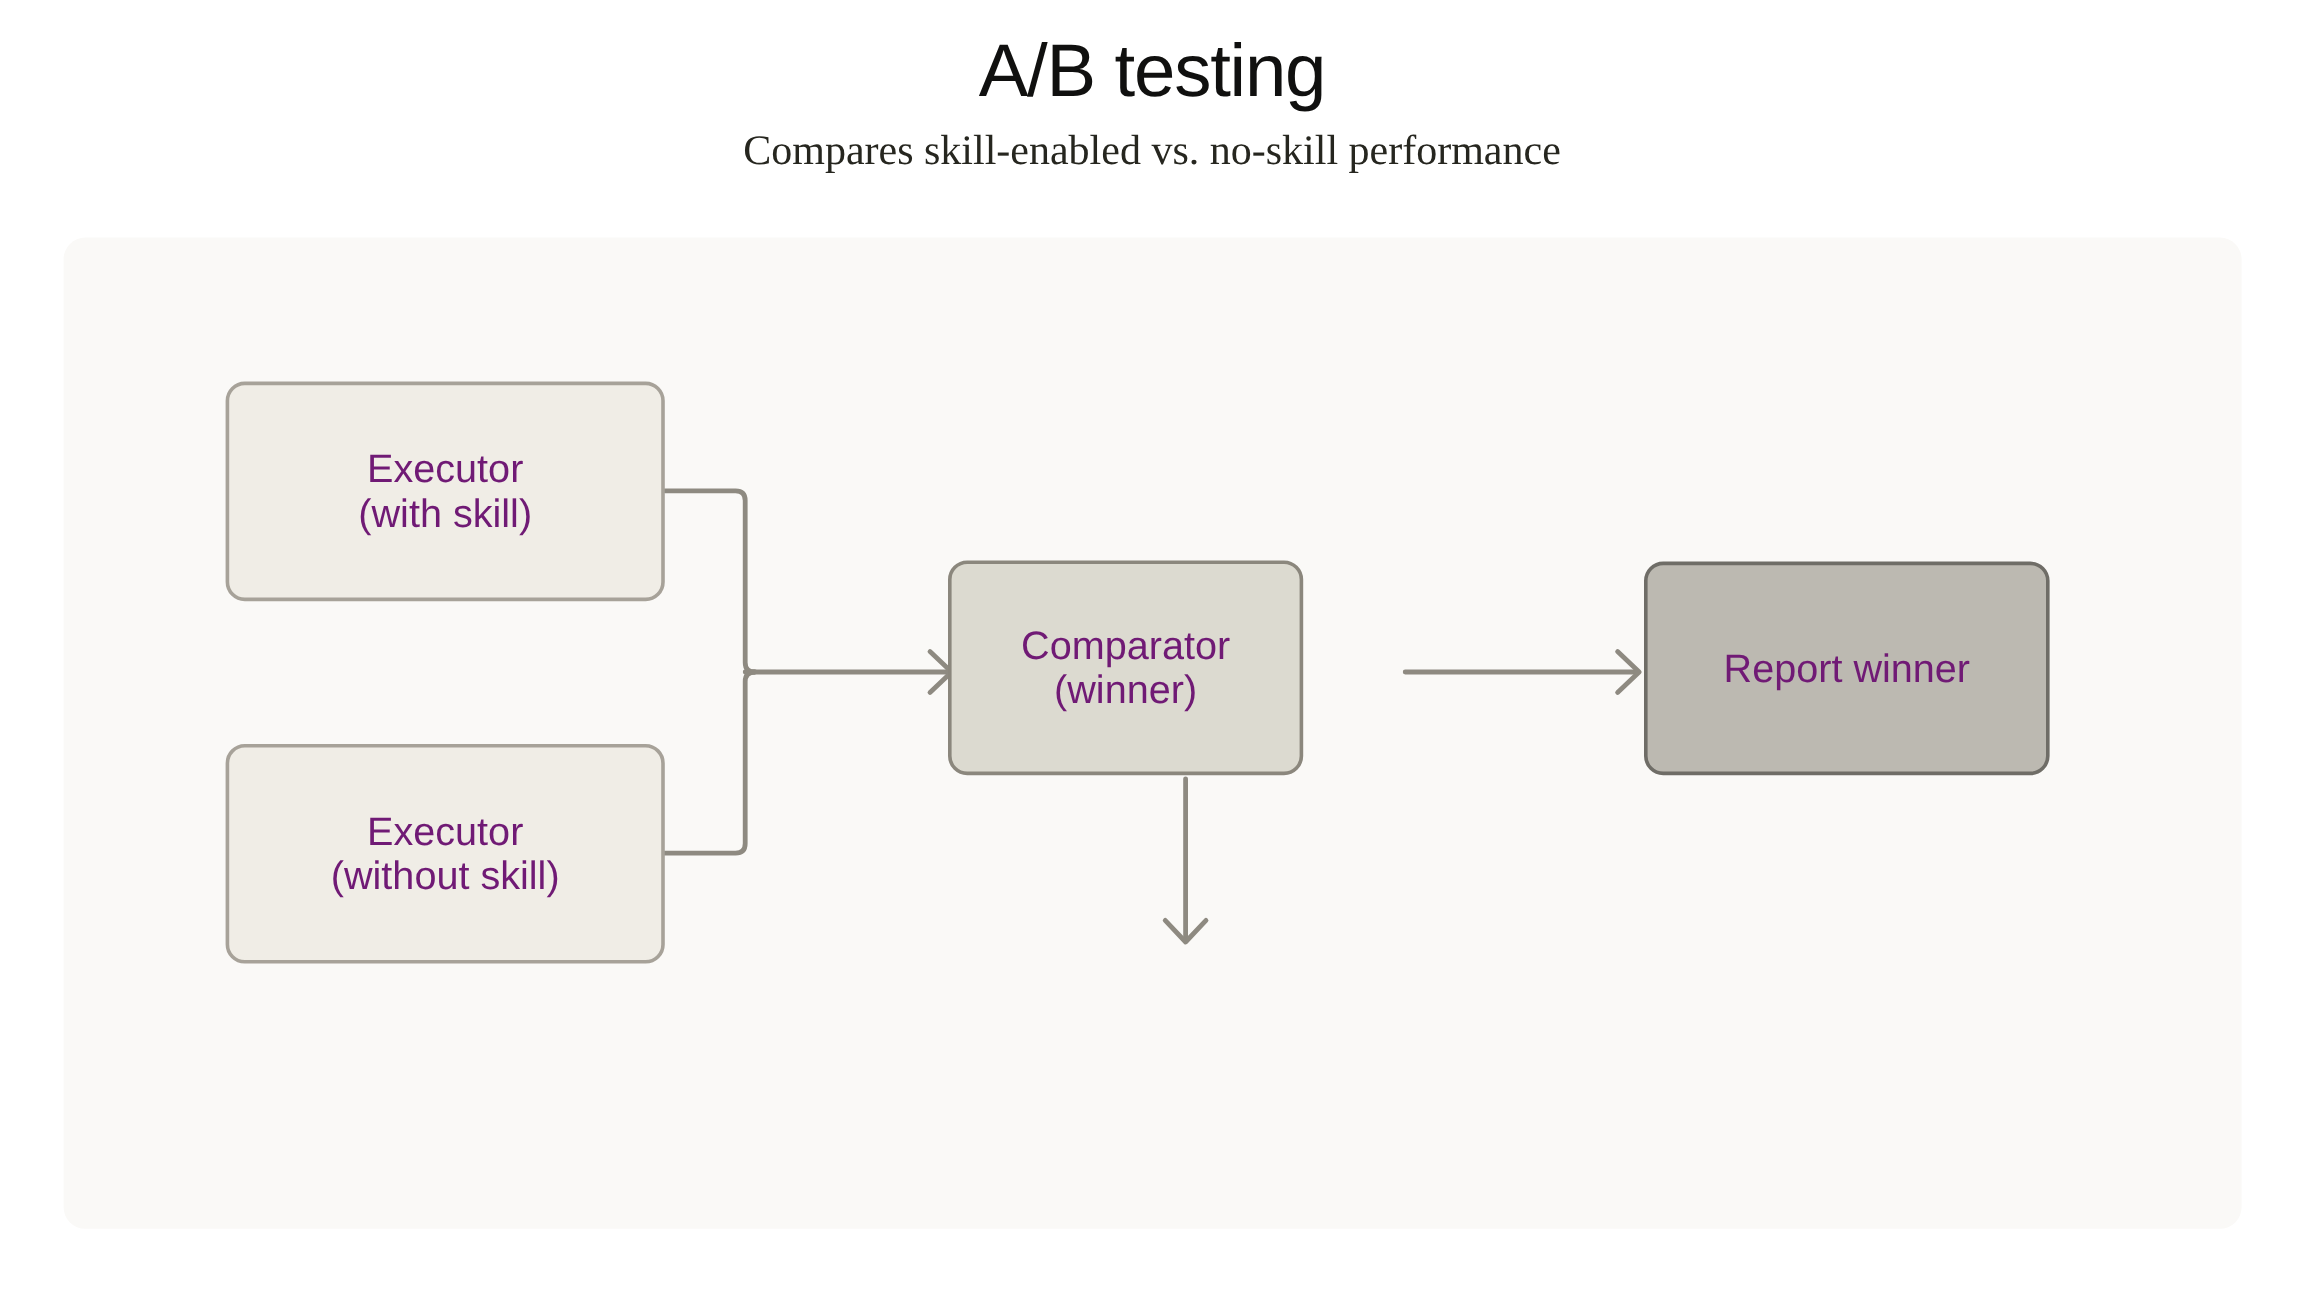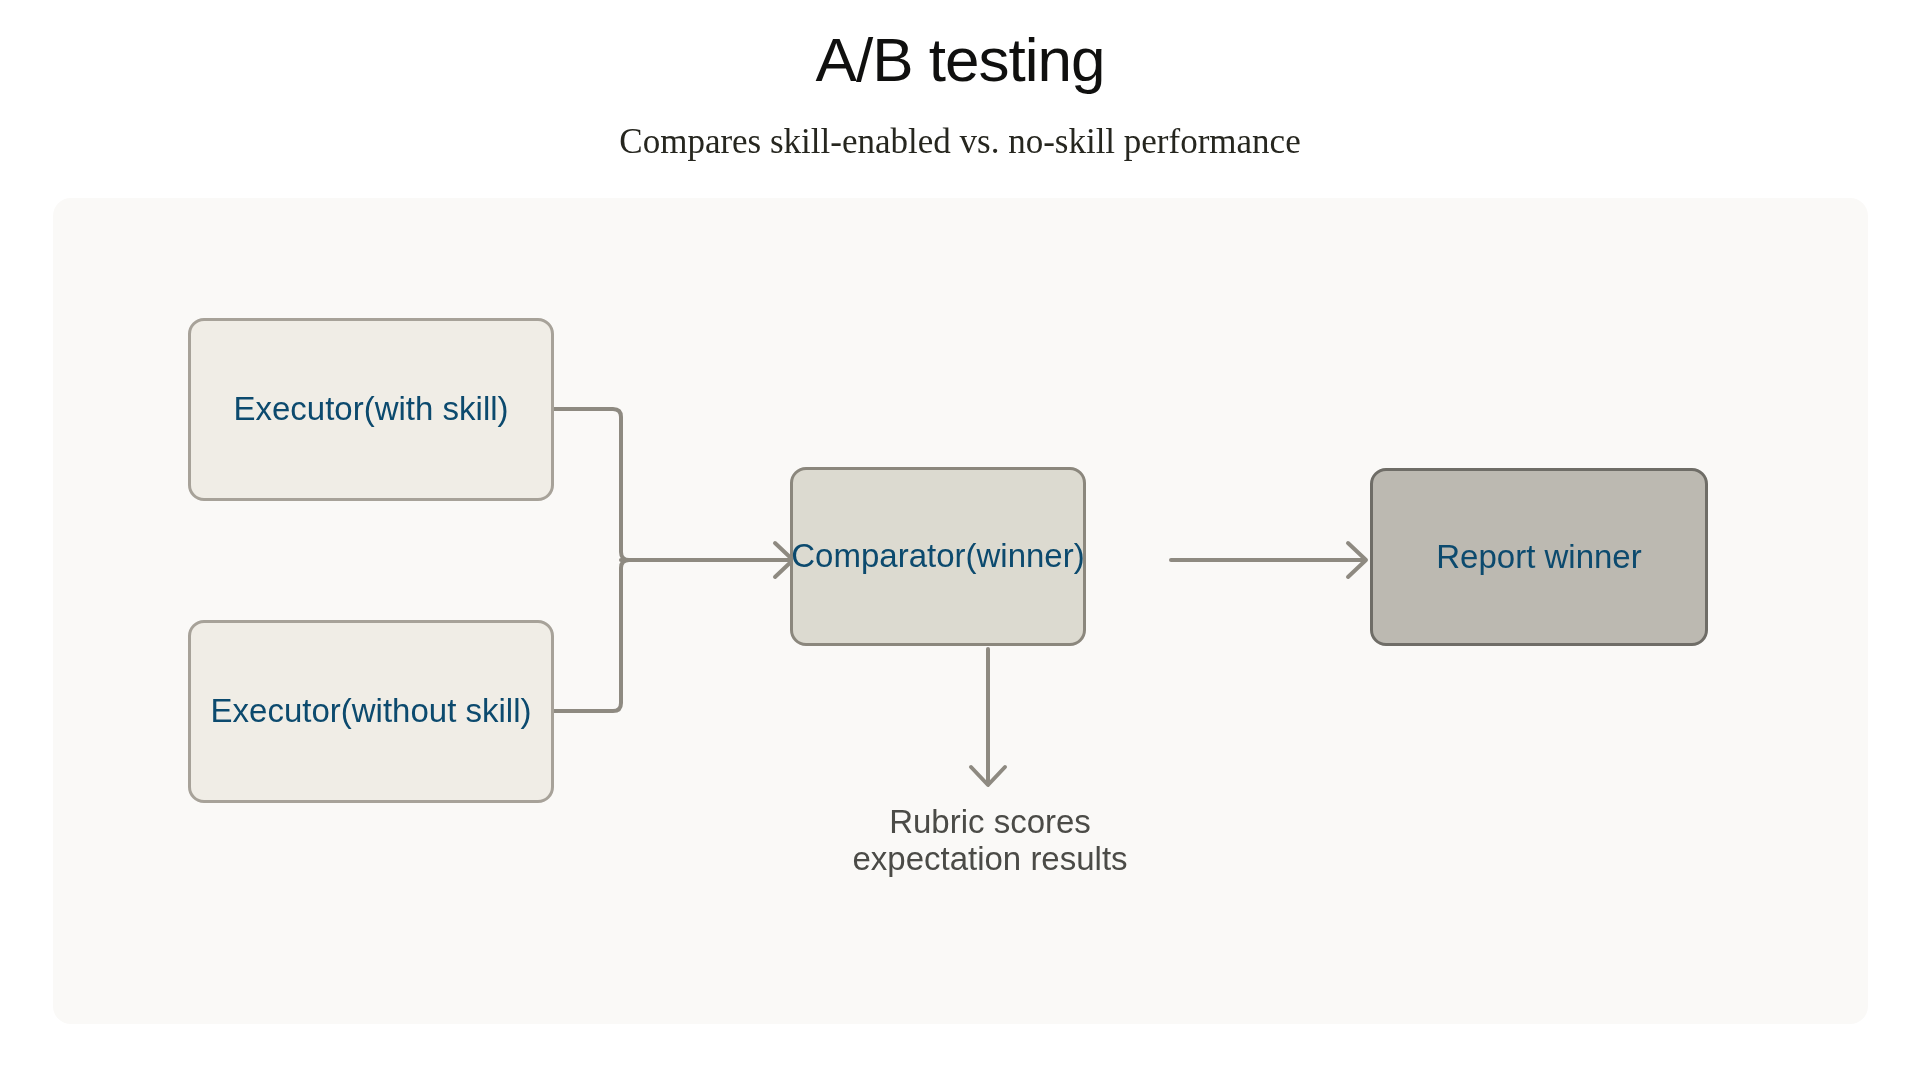--- a/index.html
+++ b/index.html
@@ -27,21 +27,21 @@
     margin: 0;
     padding-top: 24px;
     font-family: "Liberation Sans", sans-serif;
     font-size: 62px;
     font-weight: 400;
     letter-spacing: -1px;
     color: #10100f;
     line-height: 1.15;
   }
   #page-subtitle {
-    margin: 16px;
+    margin: 0;
     padding-top: 10px;
     font-family: "Liberation Serif", serif;
     font-size: 35px;
     font-weight: 400;
     color: #26261f;
     line-height: 1.2;
   }
 
   
   #diagram-panel {
@@ -60,30 +60,30 @@
     top: 0;
     width: 1815px;
     height: 826px;
   }
 
   
   .node {
     position: absolute;
     box-sizing: border-box;
     display: flex;
-    flex-direction: row;
+    flex-direction: column;
     align-items: center;
     justify-content: center;
     border-radius: 16px;
     border-style: solid;
     border-width: 3px;
     font-family: "Liberation Sans", sans-serif;
     font-size: 33px;
     line-height: 1.12;
-    color: #0c4a6e;
+    color: #701a75;
     text-align: center;
     z-index: 3;
   }
   .node .line2 { display: block; }
 
   #node-executor-with-skill {
     left: 135px;
     top: 120px;
     width: 366px;
     height: 183px;
@@ -170,18 +170,14 @@
 
   <div class="node" id="node-comparator">
     <span>Comparator</span>
     <span class="line2">(winner)</span>
   </div>
 
   <div class="node" id="node-report-winner">
     <span>Report winner</span>
   </div>
 
-  <div id="label-rubric">
-    <span>Rubric scores</span>
-    <span class="line2">expectation results</span>
-  </div>
 
 </div>
 
 </body></html>

